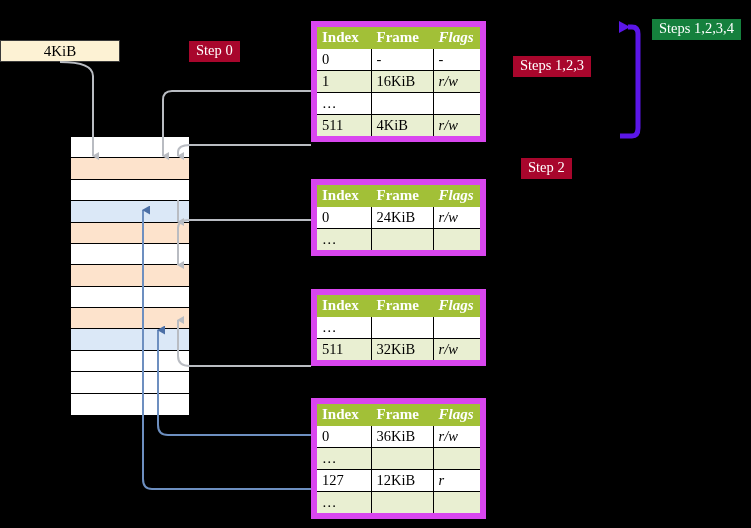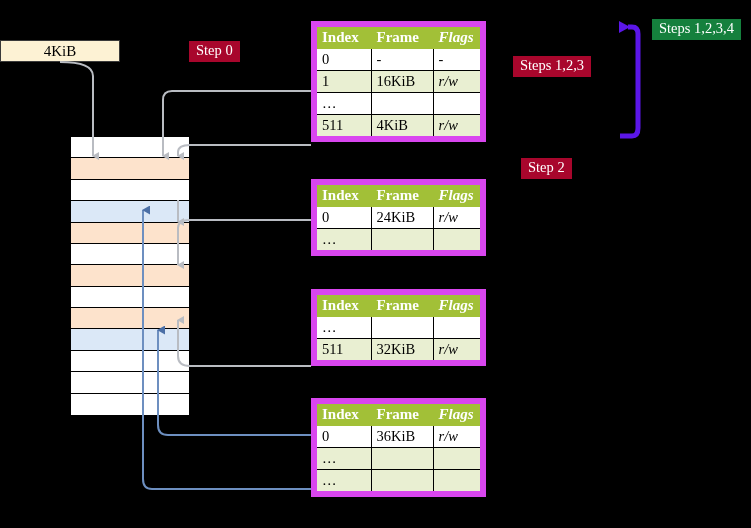--- a/index.html
+++ b/index.html
@@ -167,20 +167,25 @@
         <tr class="norm">
           <td class="c-idx">0</td>
           <td class="c-frm">36KiB</td>
           <td class="c-flg">r/w</td>
         </tr>
         <tr class="alt">
           <td class="c-idx">…</td>
           <td class="c-frm"></td>
           <td class="c-flg"></td>
         </tr>
+        <tr class="norm">
+          <td class="c-idx">127</td>
+          <td class="c-frm">12KiB</td>
+          <td class="c-flg">r</td>
+        </tr>
         <tr class="alt">
           <td class="c-idx">…</td>
           <td class="c-frm"></td>
           <td class="c-flg"></td>
         </tr>
       </tbody>
     </table>
 
   <svg class="overlay">
     <defs>

